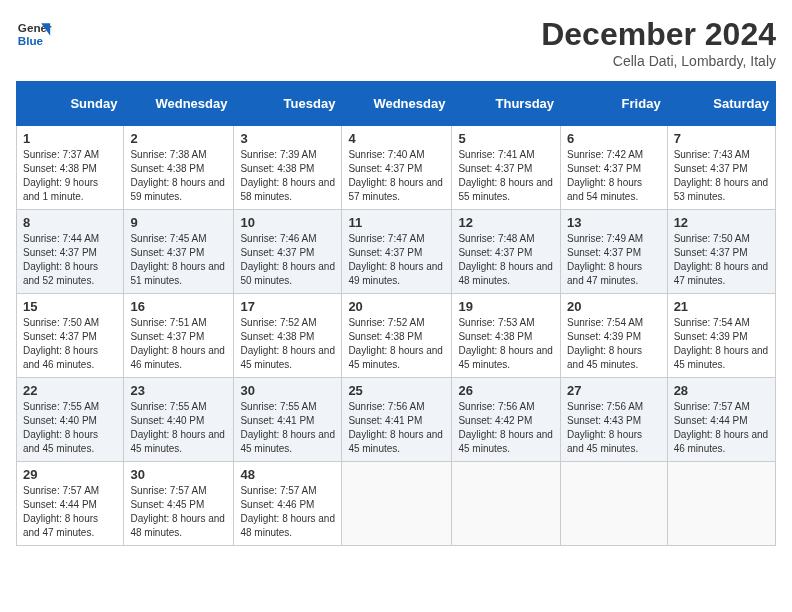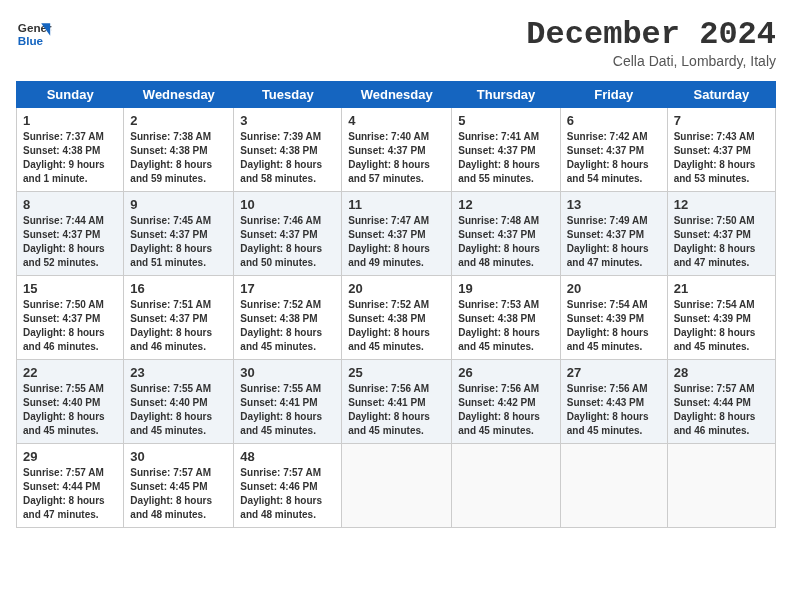--- a/index.html
+++ b/index.html
@@ -25,37 +25,36 @@
       width: 36px;
       height: 36px;
     }
     .title-block {
       text-align: right;
     }
     .month-title {
       font-size: 32px;
       font-weight: bold;
       color: #333;
-      font-family: Liberation Mono, monospace;
     }
     .subtitle {
       font-size: 14px;
       color: #555;
       text-align: right;
     }
     table {
       width: 100%;
       border-collapse: collapse;
       font-size: 11px;
     }
     thead tr th {
       background-color: #1565c0;
       color: #fff;
-      padding: 5px 6px;
-      text-align: center;
+      padding: 14px 6px;
+      text-align: right;
       font-size: 13px;
       font-weight: bold;
       border: 1px solid #1565c0;
     }
     tbody tr td {
       border: 1px solid #ccc;
       padding: 5px 6px;
       vertical-align: top;
       width: 113px;
       min-height: 70px;
@@ -70,21 +69,20 @@
       font-size: 13px;
       font-weight: bold;
       color: #333;
       display: block;
       margin-bottom: 2px;
     }
     .day-info {
       font-size: 10px;
       color: #333;
       line-height: 1.4;
-      font-weight: bold;
     }
     .empty-cell {
       background-color: #f9f9f9 !important;
     }
   </style>
 </head>
 <body>
 
 <div class="header">
   <div class="logo">

